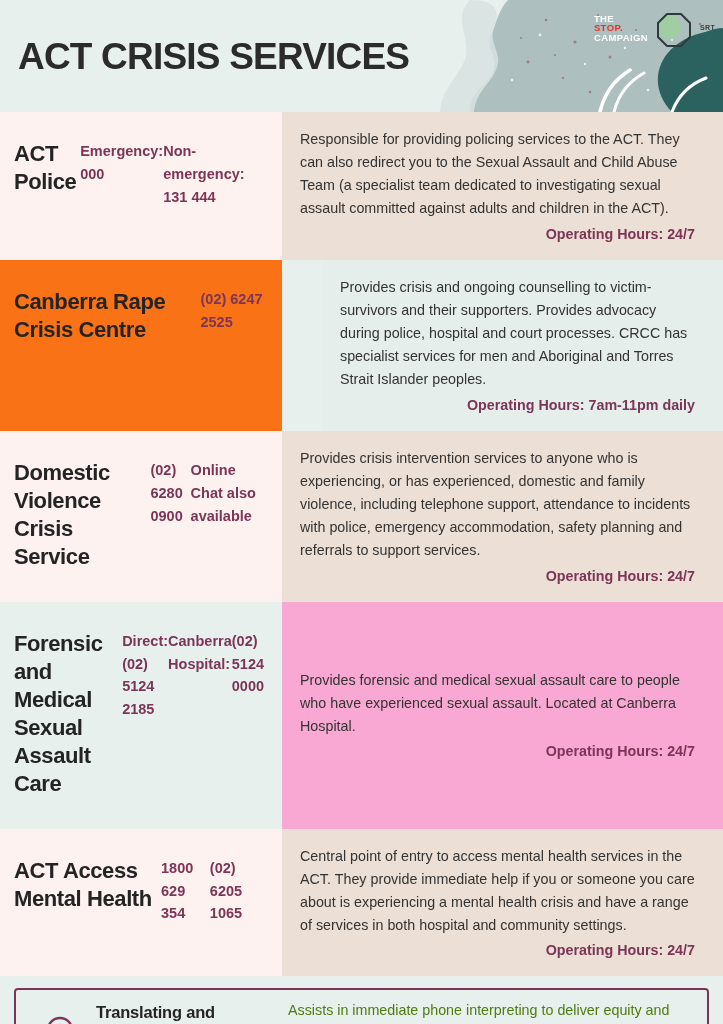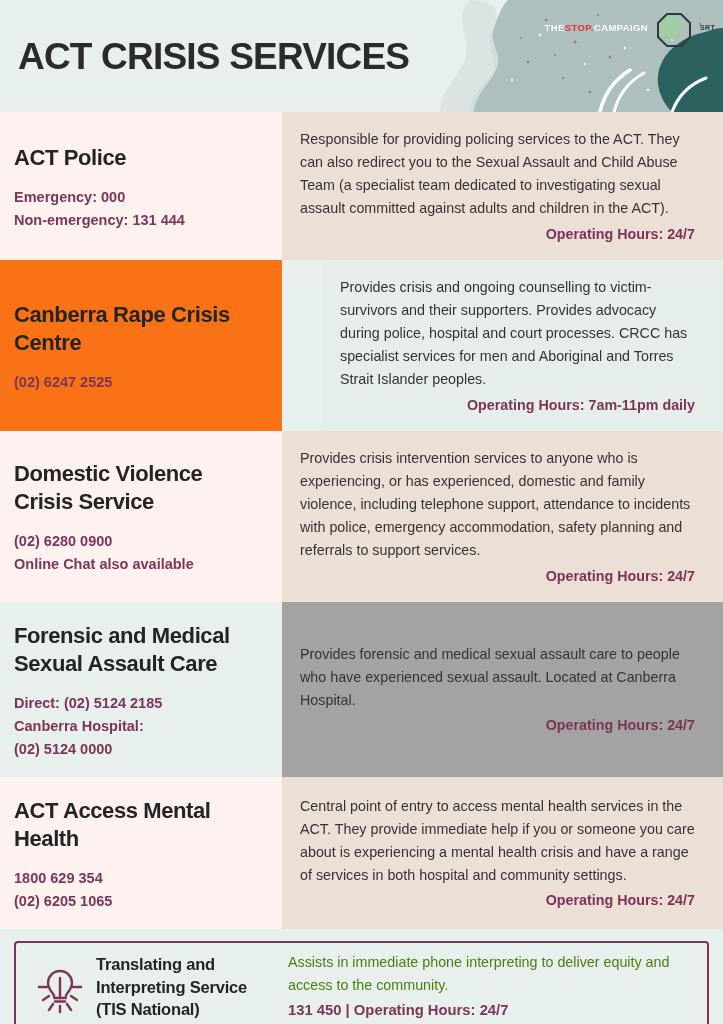--- a/index.html
+++ b/index.html
@@ -53,20 +53,21 @@
     position: absolute;
     right: 8px;
     top: 8px;
     display: flex;
     align-items: center;
     gap: 6px;
     z-index: 6;
   }
   .logo-wordmark {
     display: flex;
+    flex-direction: column;
     line-height: 1.0;
     font-size: 9.5px;
     font-weight: 700;
     letter-spacing: 0.4px;
     font-family: "Liberation Sans", sans-serif;
     justify-content: flex-end;
   }
   .logo-the { color: #ffffff; }
   .logo-stop { color: #e8312a; }
   .logo-campaign { color: #ffffff; }
@@ -87,23 +88,23 @@
 
   .row {
     display: flex;
     width: 723px;
     align-items: stretch;
   }
 
   .row-left {
     width: 282px;
     flex: 0 0 282px;
-    padding: 20px 18px 16px 14px;
-    display: flex;
-    flex-direction: column;
+    padding: 28px 18px 16px 14px;
+    display: flex;
+    flex-direction: row;
     justify-content: center;
   }
 
   .row-right {
     flex: 1 1 auto;
     padding: 16px 28px 14px 18px;
     display: flex;
     flex-direction: column;
     justify-content: center;
     align-items: flex-end;
@@ -138,21 +139,21 @@
     line-height: 1.62;
     margin-top: 2px;
   }
 
   
   .pal-a .row-left  { background: #fdf2ef; }
   .pal-a .row-right { background: #ecdfd5; }
   .pal-b .row-left  { background: #f97316; }
   .pal-b .row-right { background: #e6eeec; margin-left: 40px; }
   .pal-c .row-left  { background: #e8f0ee; }
-  .pal-c .row-right { background: #a3a3a3; }
+  .pal-c .row-right { background: #f9a8d4; }
 
   
   .footer-wrap {
     padding: 12px 14px 14px 14px;
     background: #e8f0ee;
   }
 
   .footer-card {
     position: relative;
     display: flex;

